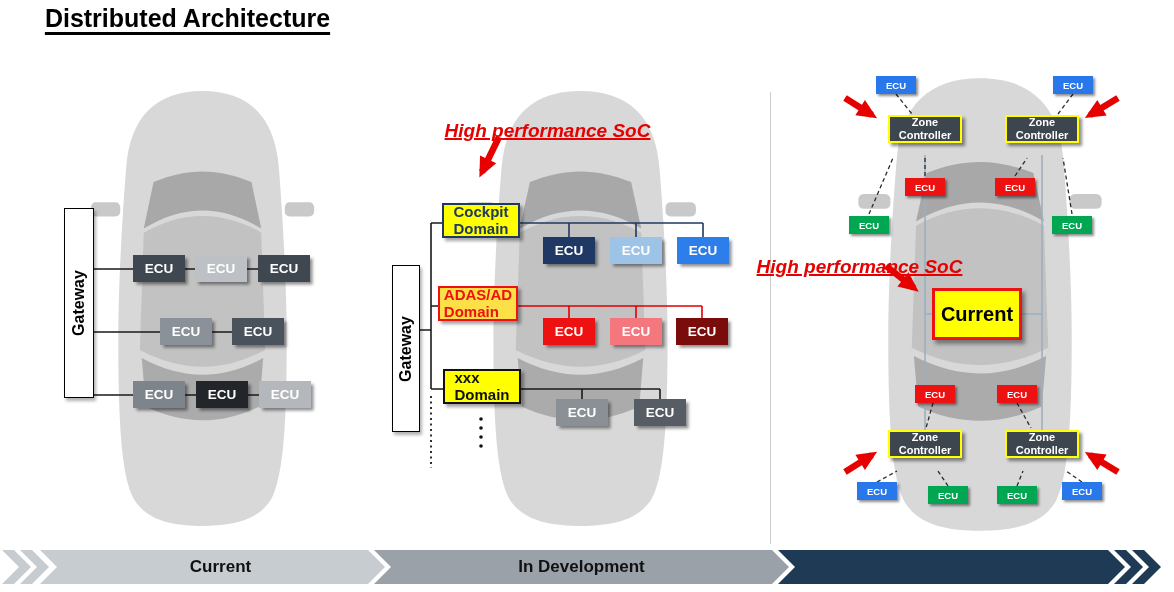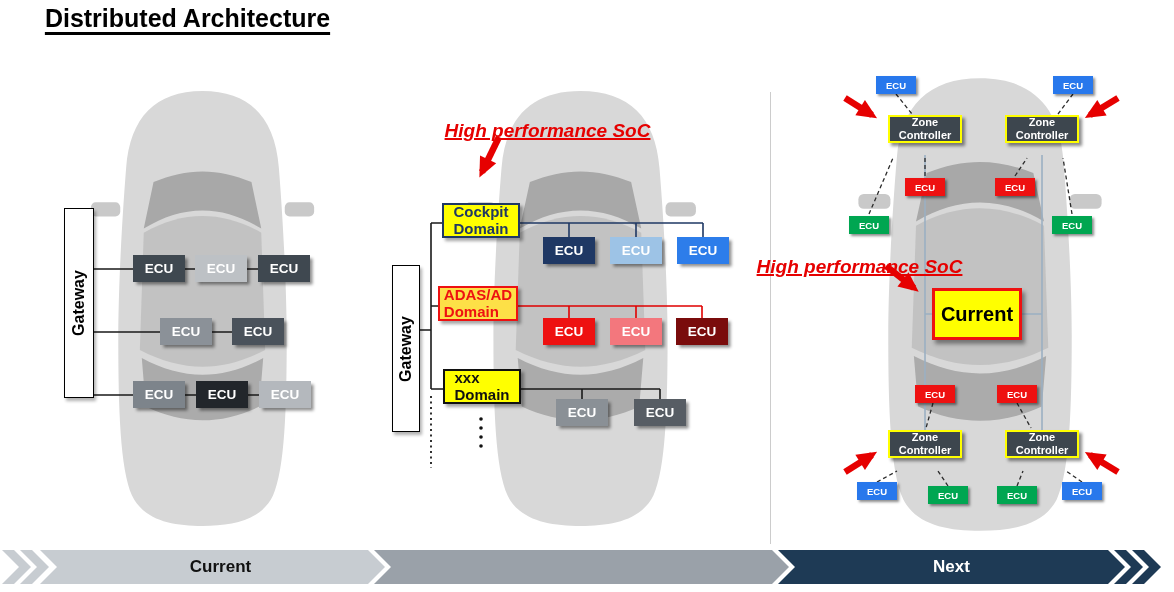--- a/index.html
+++ b/index.html
@@ -198,16 +198,16 @@
     <svg width="1174" height="38">
       <polygon points="2,2 14,2 31,19 14,36 2,36 19,19" fill="#c7ccd1"></polygon>
       <polygon points="20,2 32,2 49,19 32,36 20,36 37,19" fill="#c7ccd1"></polygon>
       <polygon points="40,2 368,2 385,19 368,36 40,36 57,19" fill="#c7ccd1"></polygon>
       <polygon points="374,2 772,2 789,19 772,36 374,36 391,19" fill="#9aa1a9"></polygon>
       <polygon points="778,2 1108,2 1125,19 1108,36 778,36 795,19" fill="#1e3a55"></polygon>
       <polygon points="1114,2 1126,2 1143,19 1126,36 1114,36 1131,19" fill="#1e3a55"></polygon>
       <polygon points="1132,2 1144,2 1161,19 1144,36 1132,36 1149,19" fill="#1e3a55"></polygon>
     </svg>
     <div class="stage-label" style="left: 48px; width: 345px; color: rgb(17, 17, 17);">Current</div>
-    <div class="stage-label" style="left: 778px; width: 347px; color: rgb(255, 255, 255);">Next</div>
+    <div class="stage-label" style="left: 374px; width: 415px; color: rgb(17, 17, 17);">In Development</div>
   </div>
 
 </div>
 
 </body></html>

